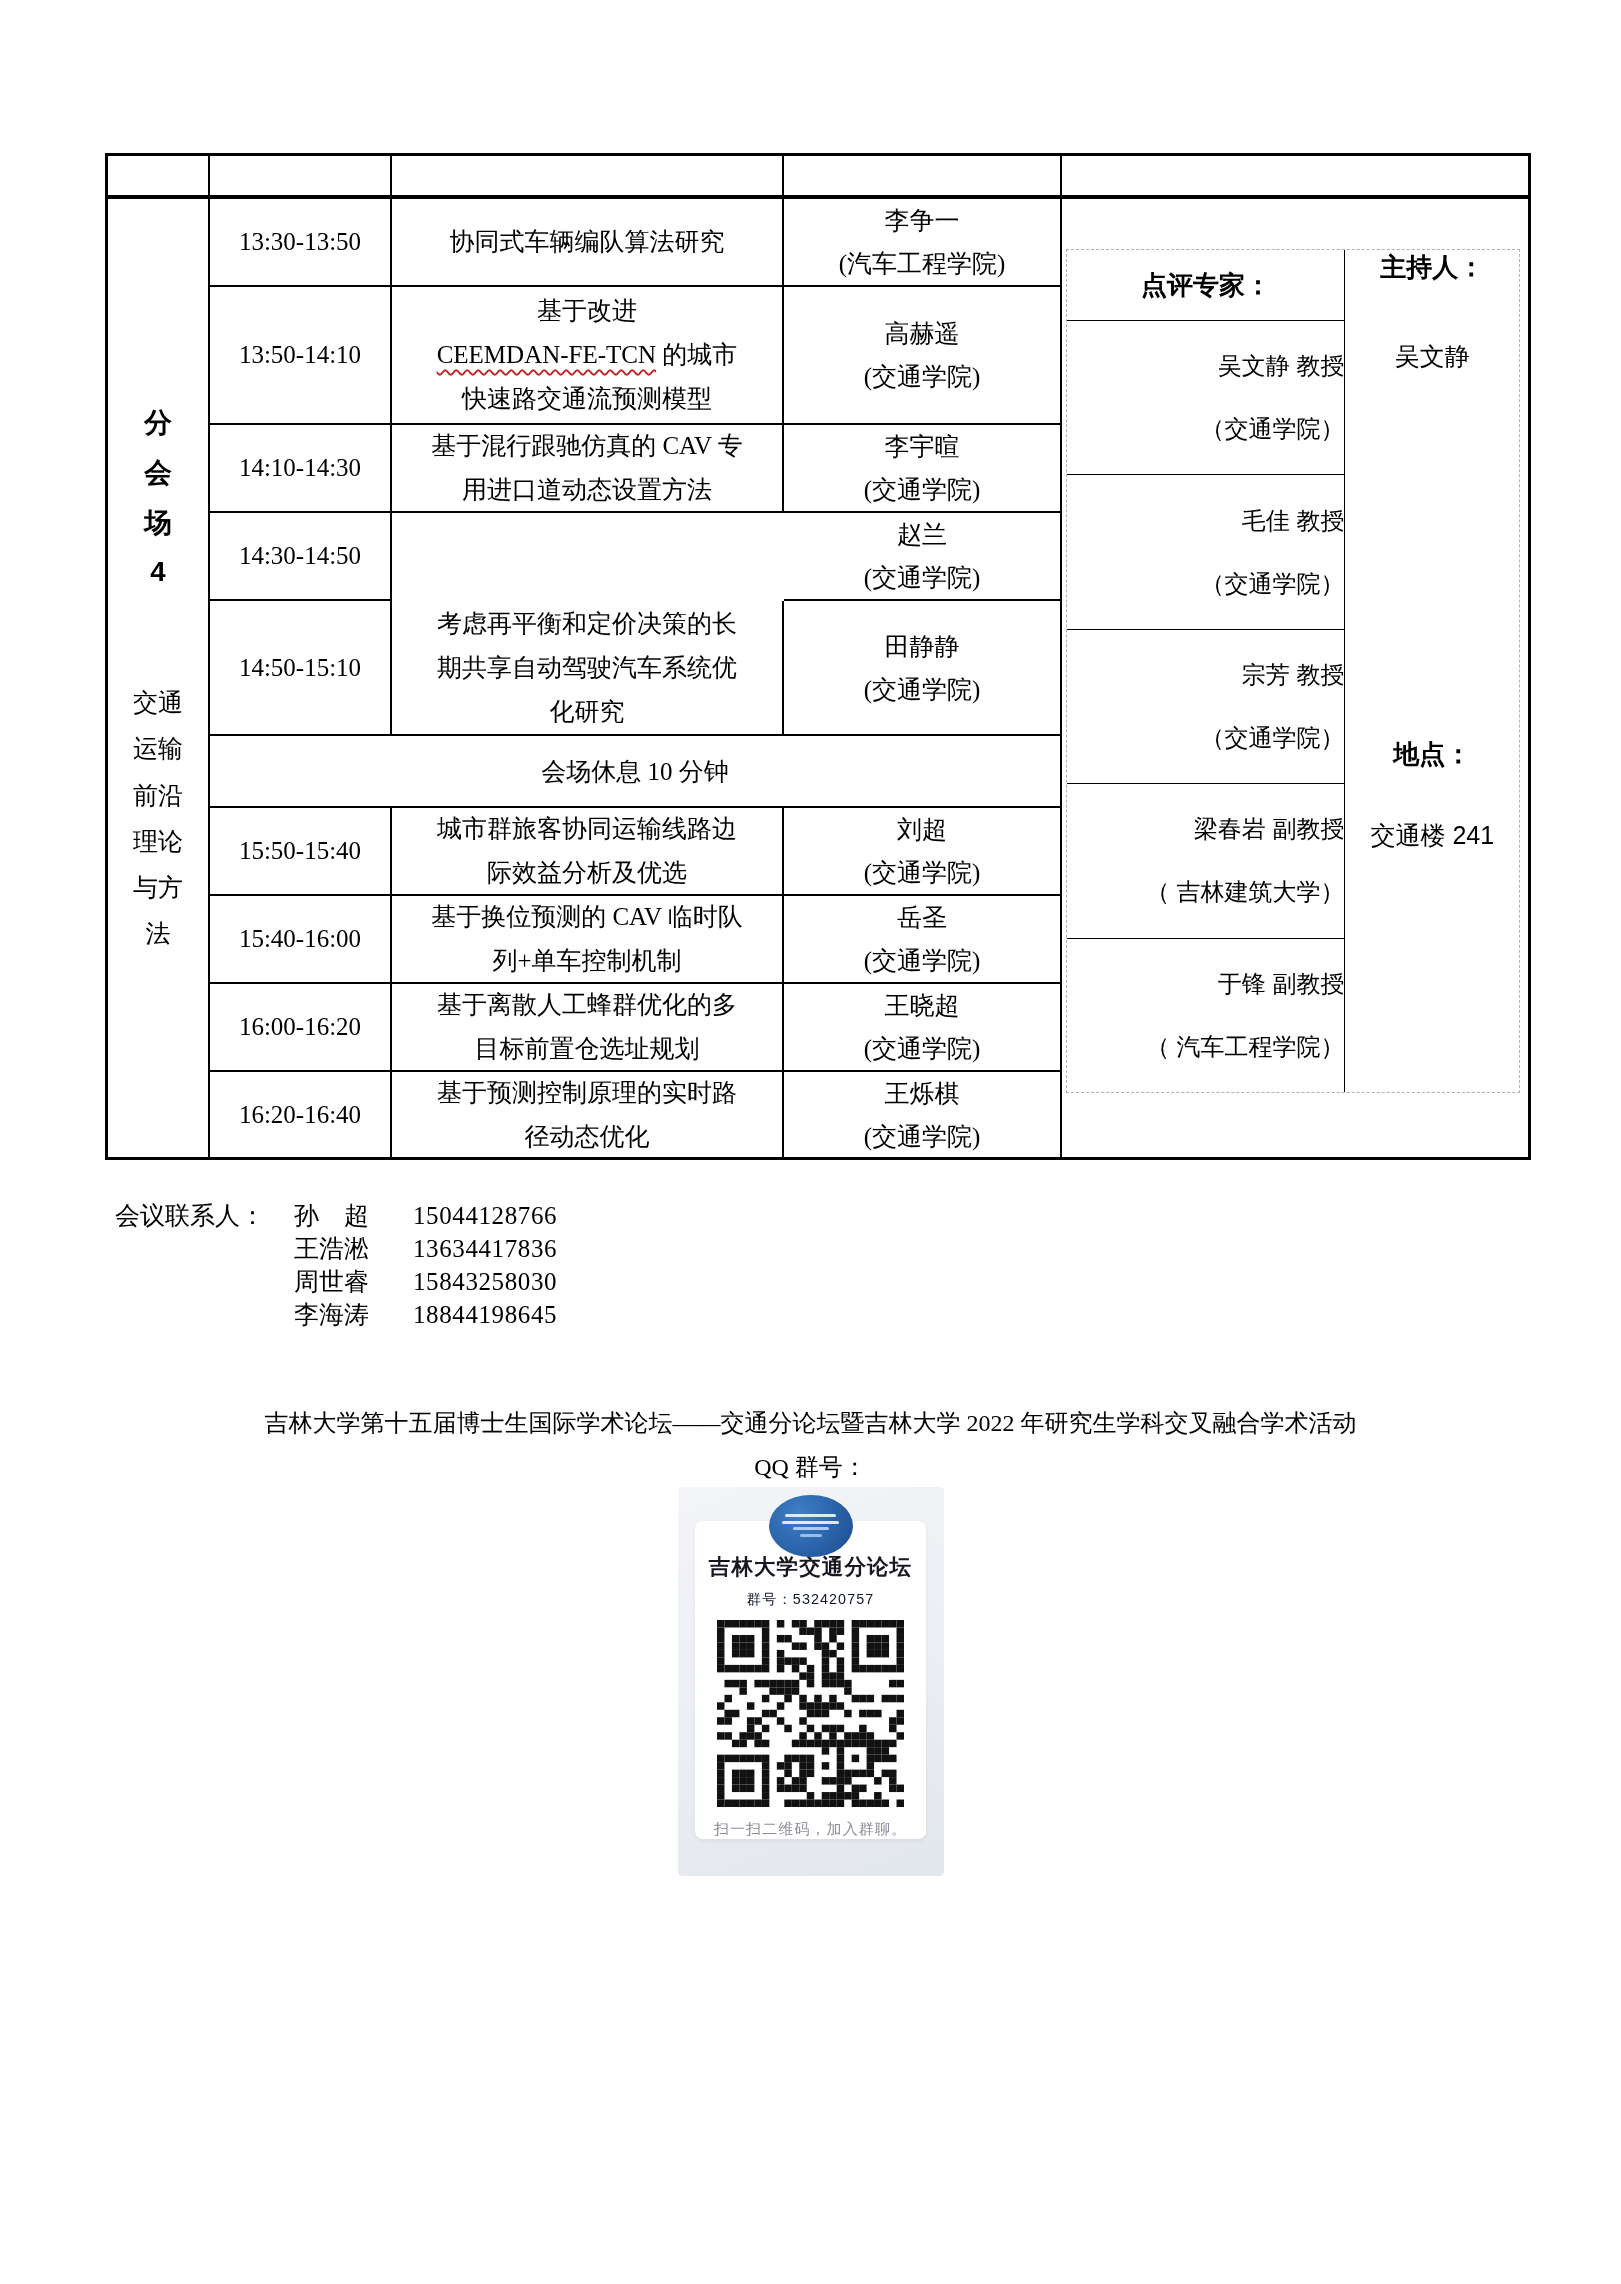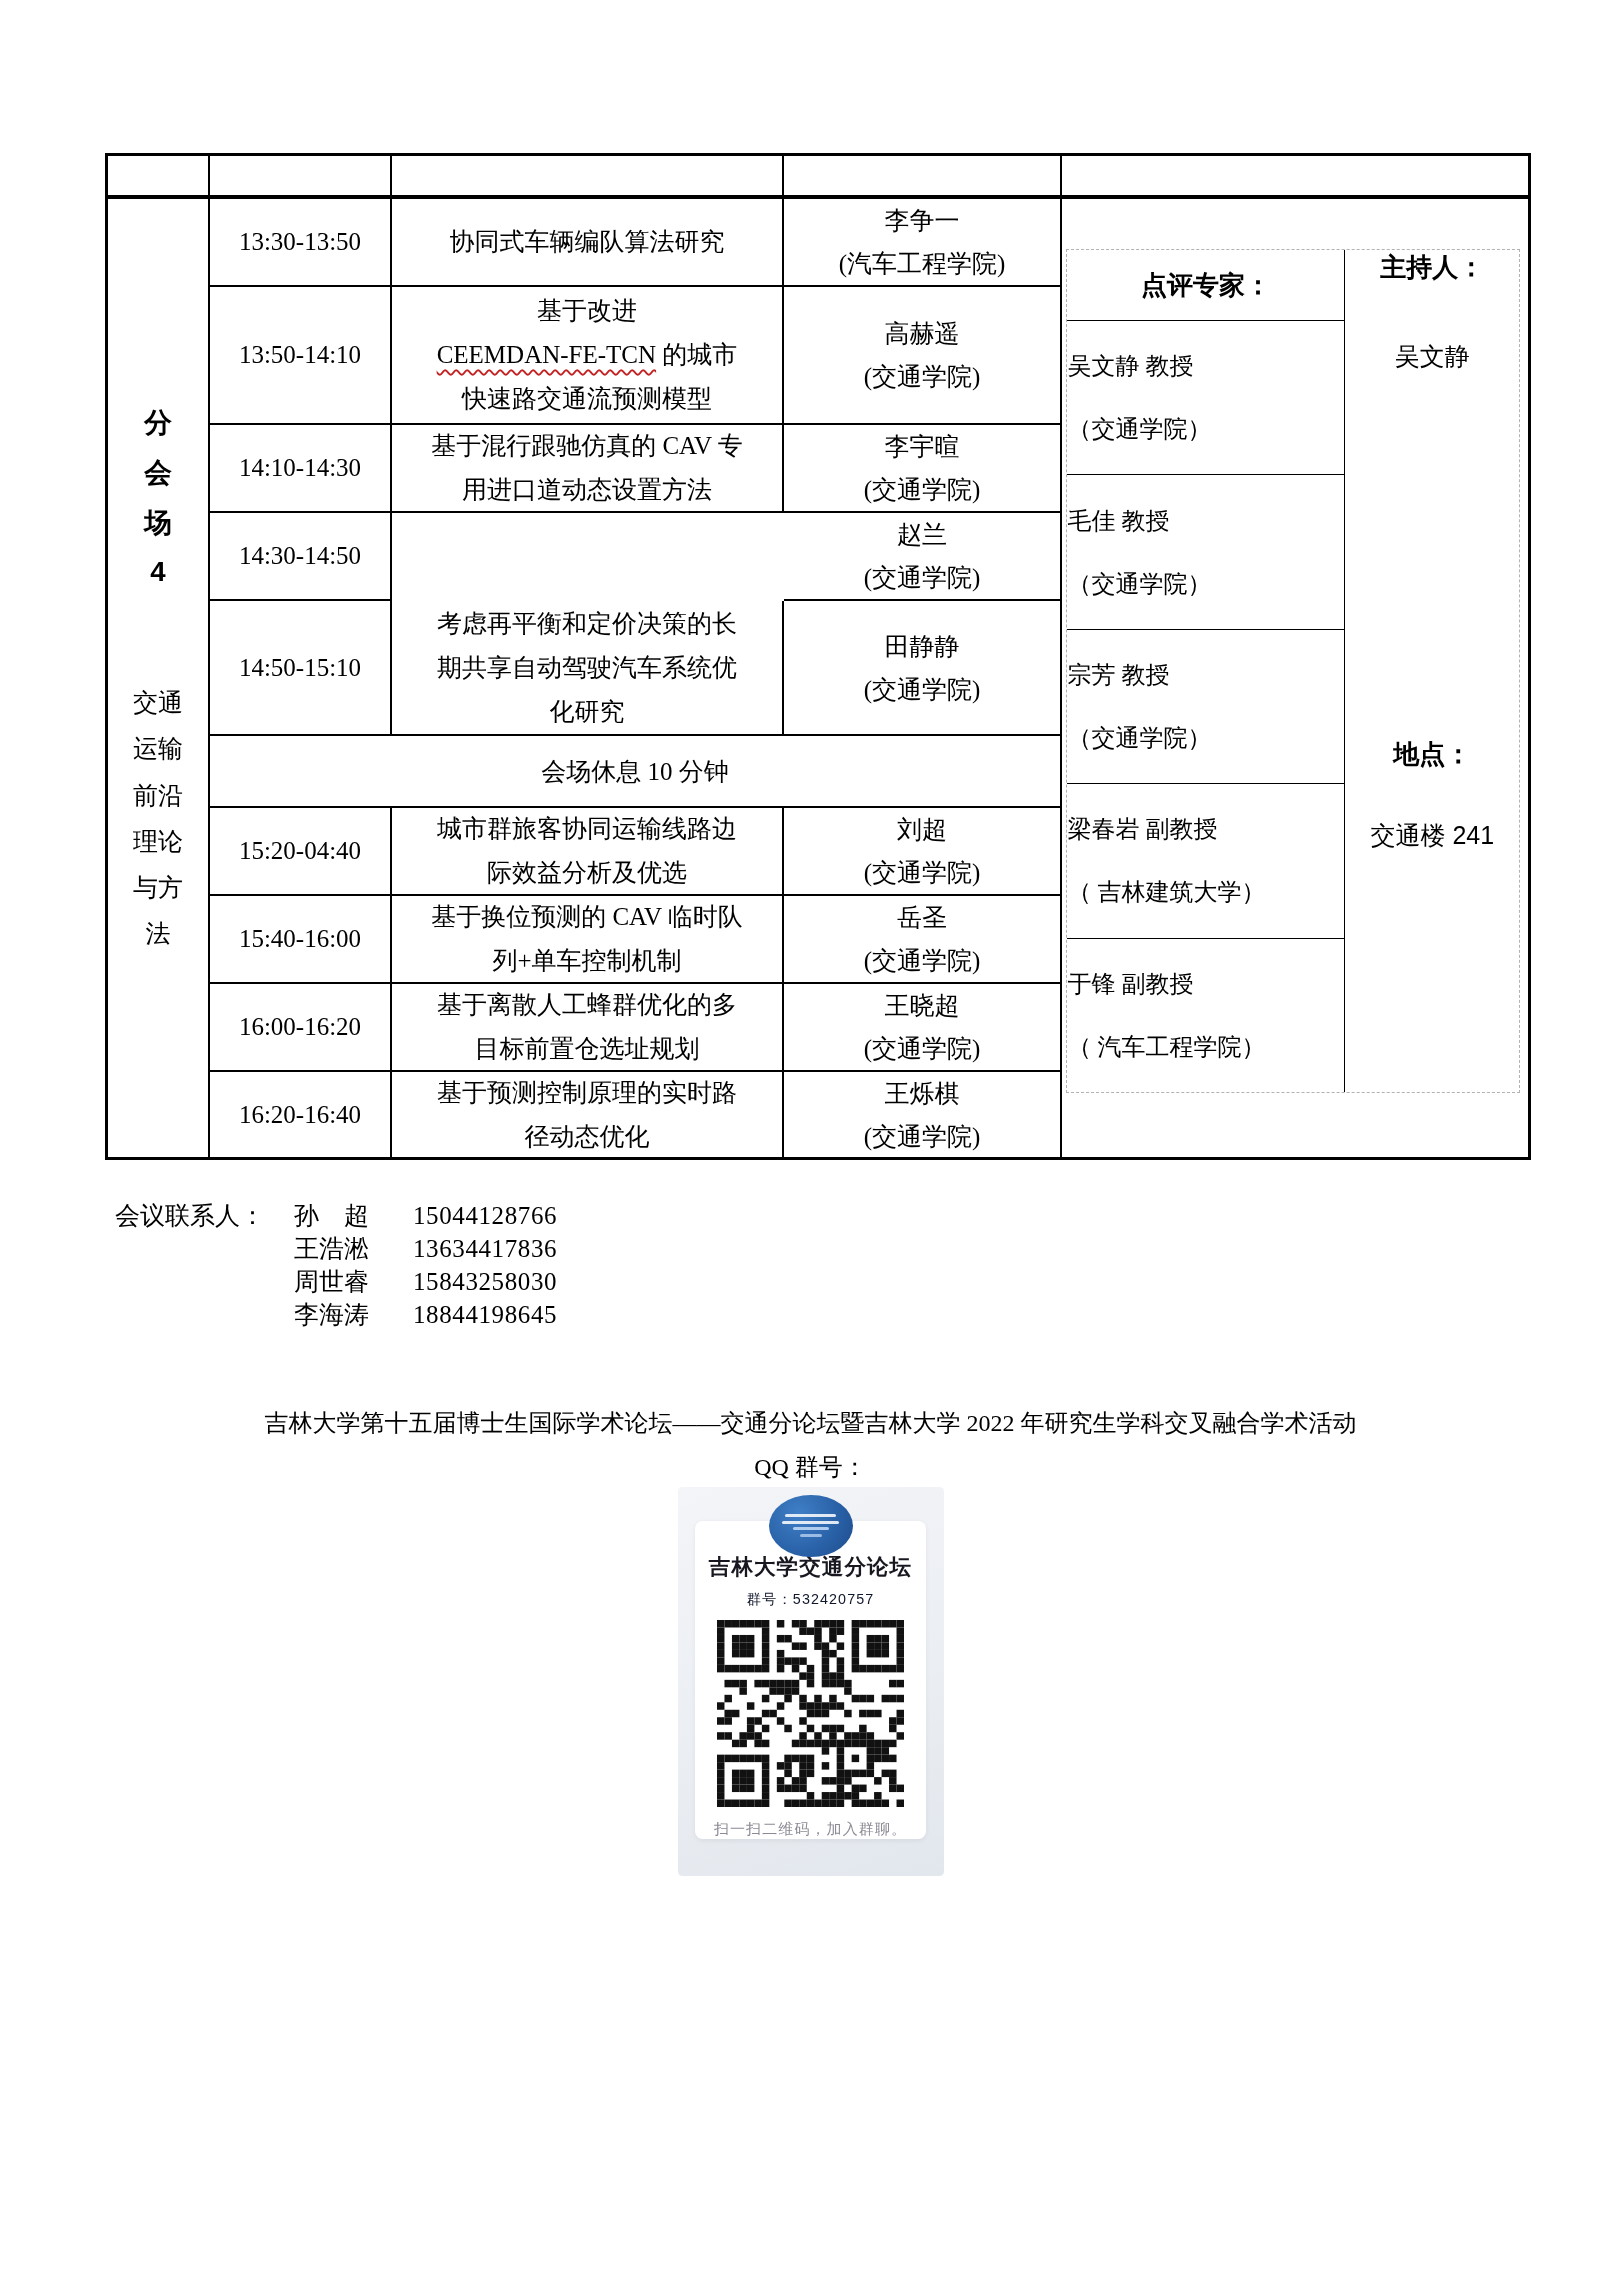--- a/index.html
+++ b/index.html
@@ -61,22 +61,22 @@
     font-family:"Liberation Sans","DejaVu Sans",sans-serif;
   }
   .panel-left { width:278px; border-right:1.7px solid #000; display:flex; flex-direction:column; }
   .panel-head {
     height:71px; border-bottom:1.7px solid #000;
     display:flex; align-items:center; justify-content:center;
     font-weight:bold; font-size:26px;
   }
   .expert {
     flex:1; border-bottom:1.7px solid #000;
-    display:flex; flex-direction:column; align-items:flex-start; justify-content:center;
-    gap:31px; font-size:24px; text-align:center; white-space:nowrap;font-family:Liberation Serif, serif;
+    display:flex; flex-direction:column; align-items:flex-end; justify-content:center;
+    gap:31px; font-size:24px; text-align:center; white-space:nowrap;
   }
   .expert:last-child { border-bottom:none; }
   .panel-right { flex:1; display:flex; flex-direction:column; align-items:center; }
   .host-group { display:flex; flex-direction:column; align-items:center; gap:55px; }
   .loc-group  { margin-top:364px; display:flex; flex-direction:column; align-items:center; gap:47px; }
   .panel-label { font-weight:bold; font-size:26px; }
   .panel-value { font-size:25px; }
 
   
   .contacts {
@@ -177,21 +177,21 @@
       <div class="tl">期共享自动驾驶汽车系统优</div>
       <div class="tl">化研究</div>
     </div>
     <div class="cell br bb presenter" style="grid-area:6/4/7/5">
       <div class="pl">田静静</div>
       <div class="pl">(交通学院)</div>
     </div>
 
     <div class="cell br bb break-cell" style="grid-area:7/2/8/5">会场休息 10 分钟</div>
 
-    <div class="cell br bb time" style="grid-area:8/2/9/3">15:20-04:40</div>
+    <div class="cell br bb time" style="grid-area:8/2/9/3">15:50-15:40</div>
     <div class="cell br bb title-cell" style="grid-area:8/3/9/4">
       <div class="tl">城市群旅客协同运输线路边</div>
       <div class="tl">际效益分析及优选</div>
     </div>
     <div class="cell br bb presenter" style="grid-area:8/4/9/5">
       <div class="pl">刘超</div>
       <div class="pl">(交通学院)</div>
     </div>
 
     <div class="cell br bb time" style="grid-area:9/2/10/3">15:40-16:00</div>

